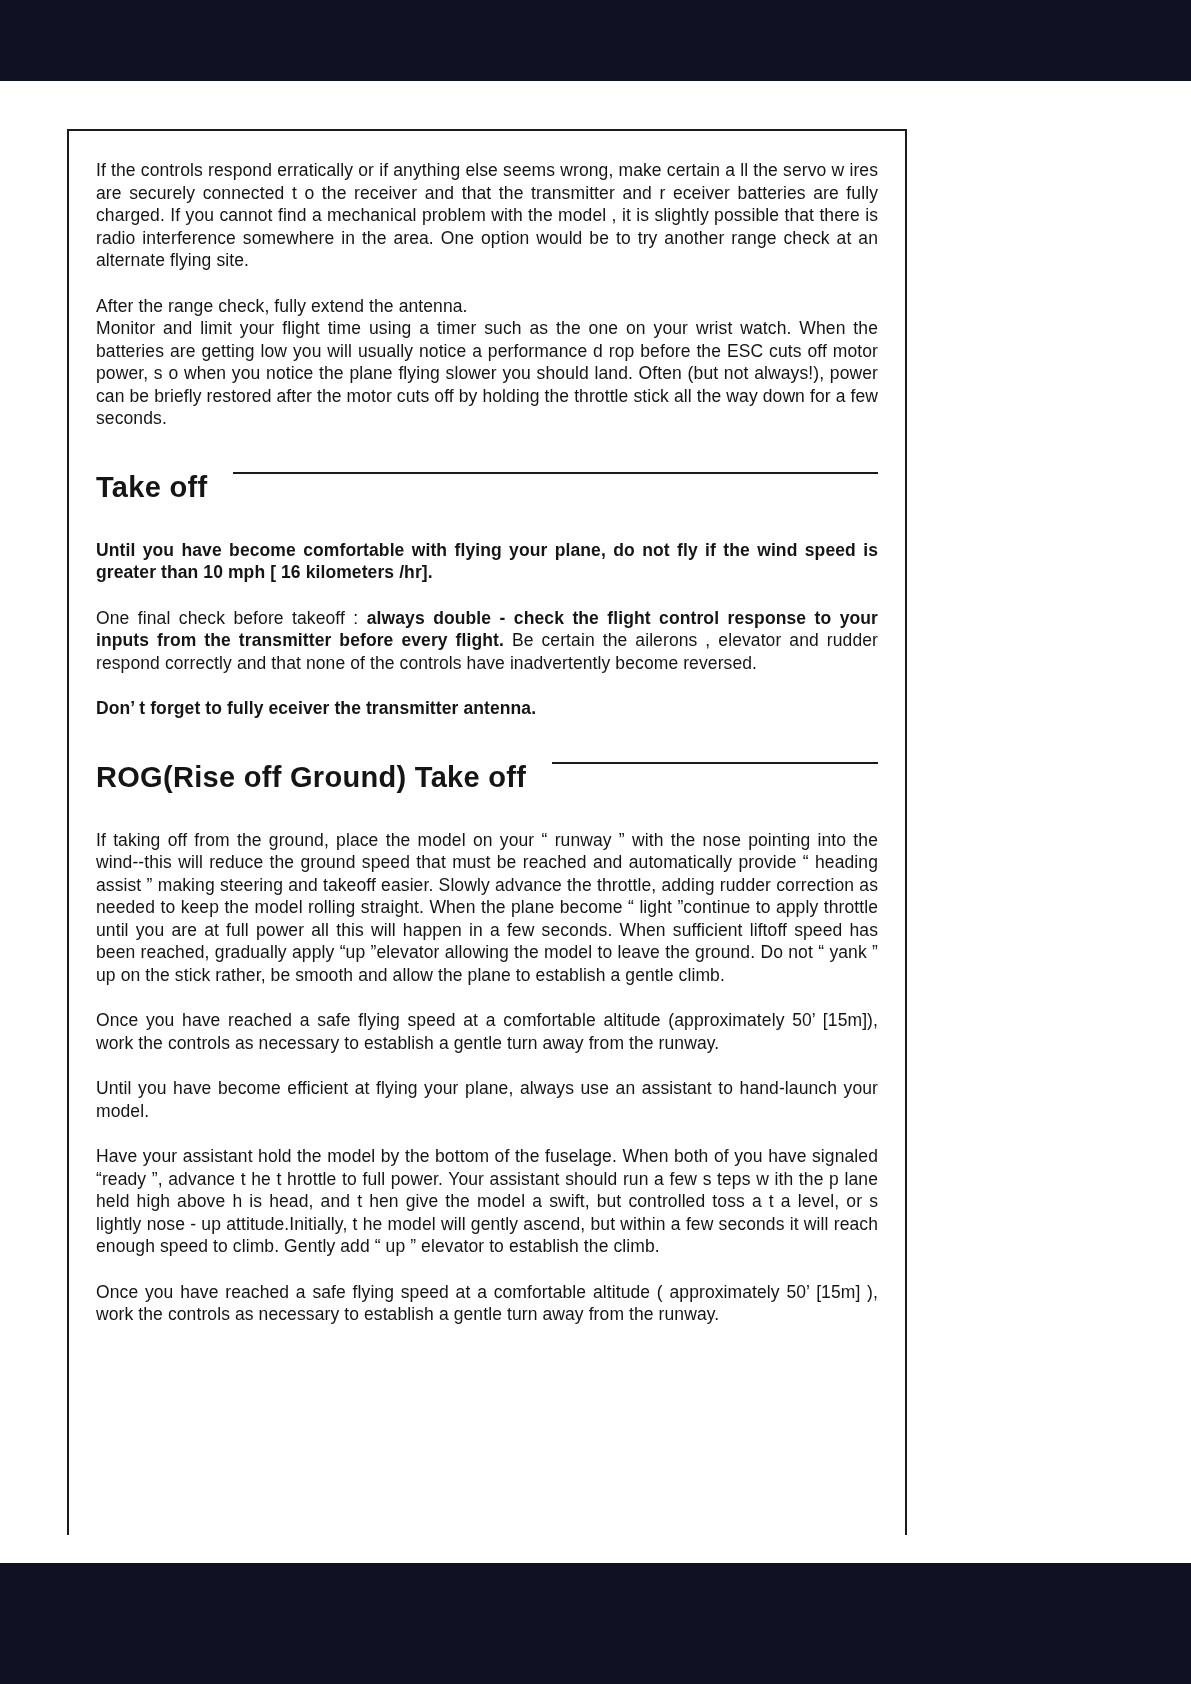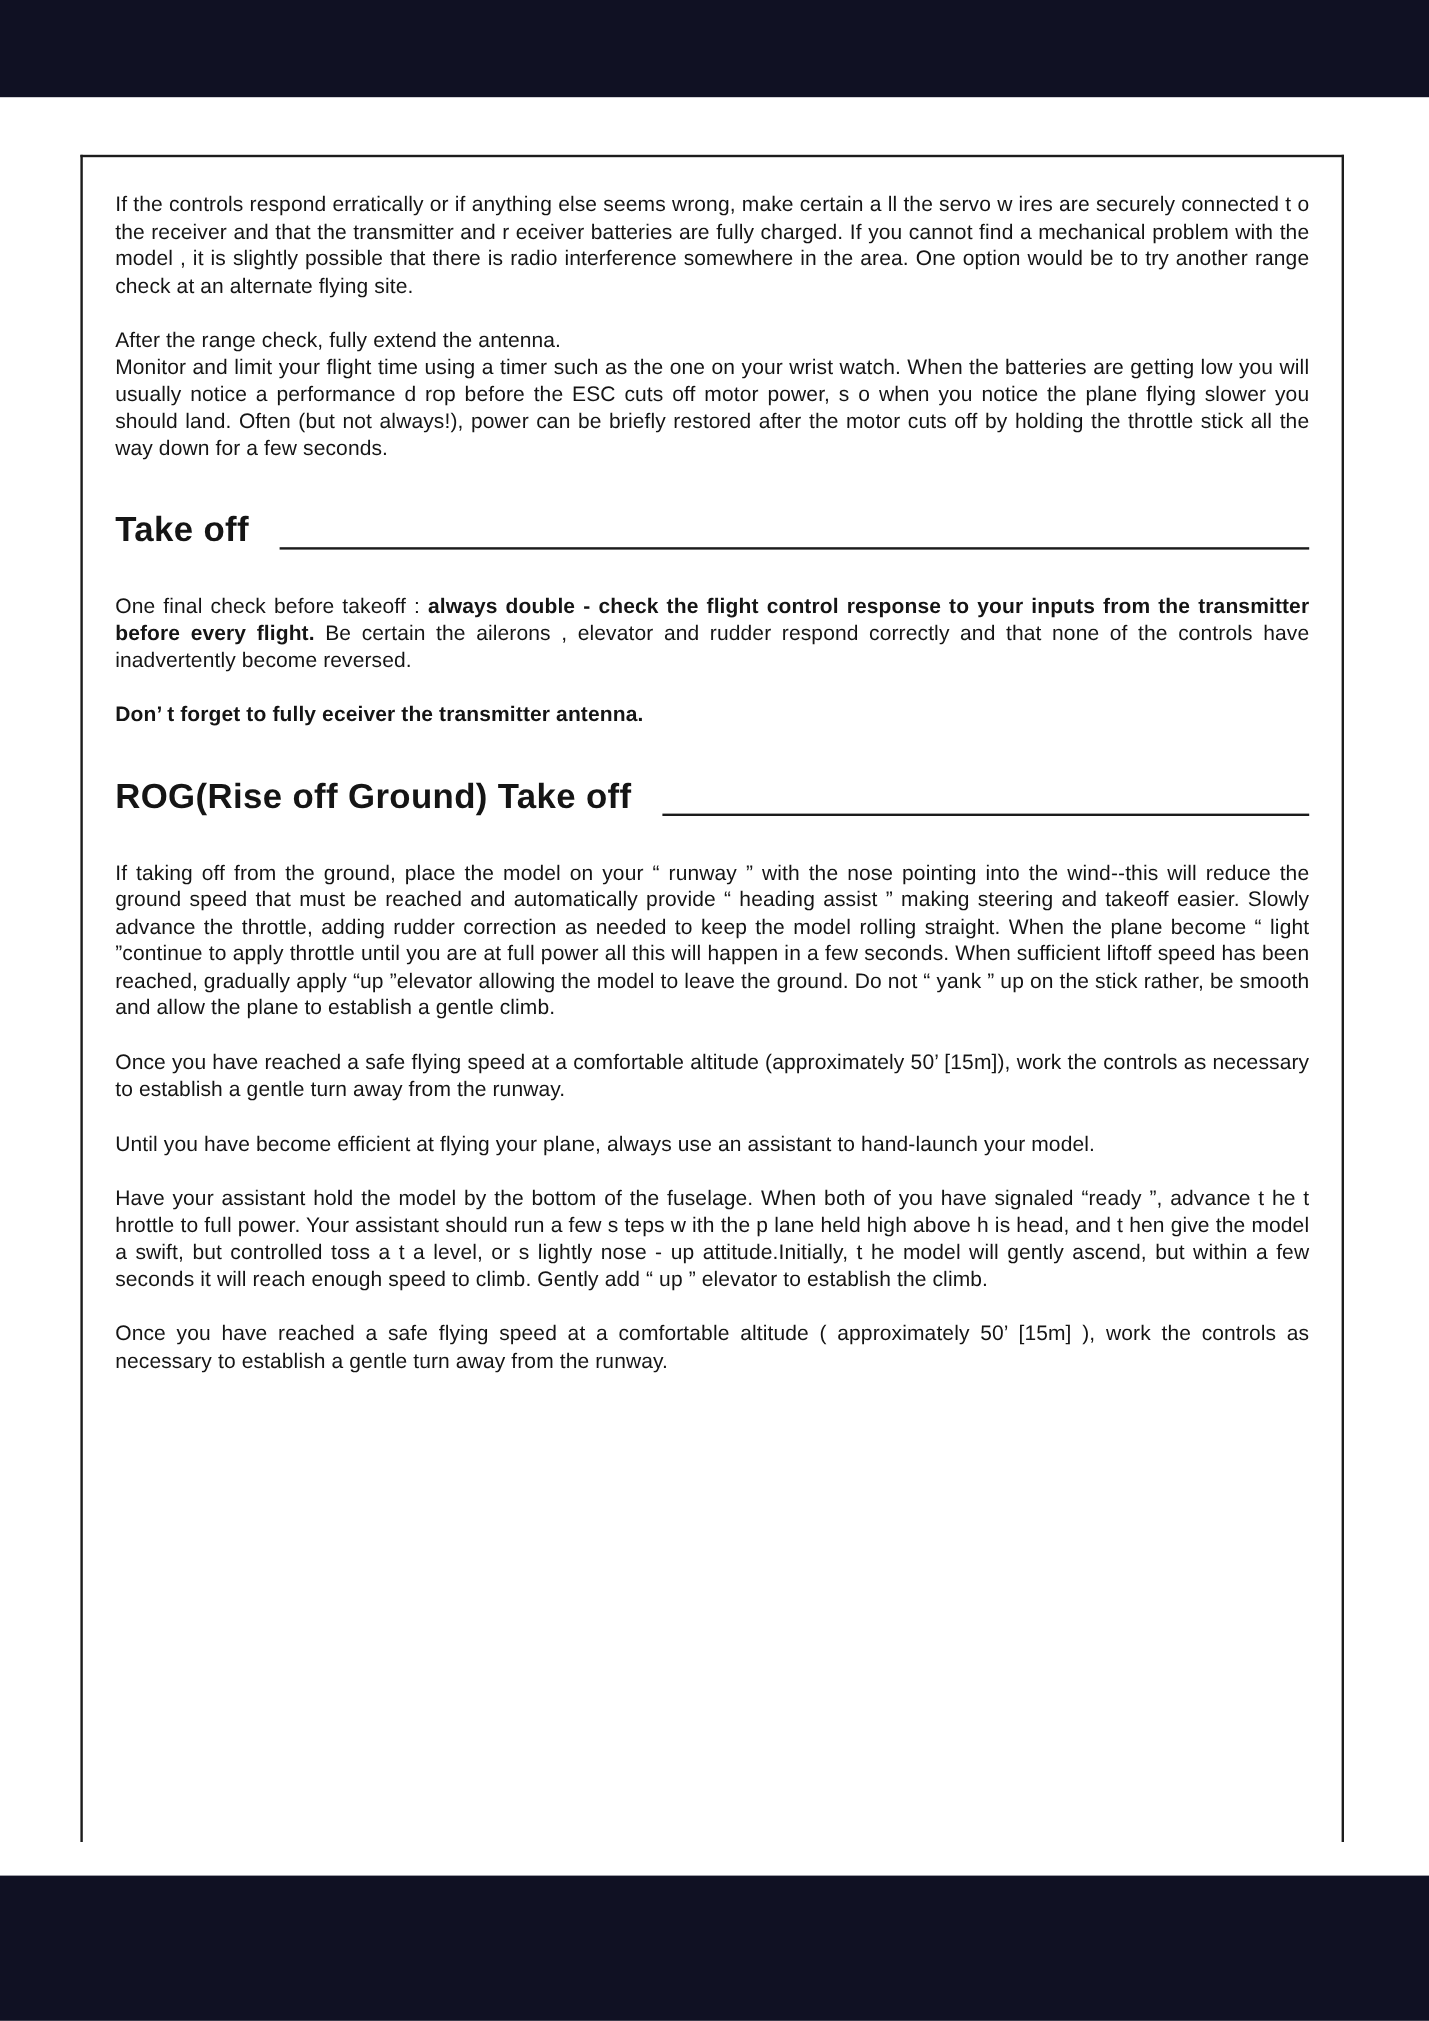--- a/index.html
+++ b/index.html
@@ -17,41 +17,41 @@
     left: 0;
     width: 1191px;
     background: #101123;
   }
   .band.top { top: 0; height: 81px; }
   .band.bottom { top: 1563px; height: 121px; }
   .page-box {
     position: absolute;
     left: 67px;
     top: 129px;
-    width: 1053px;
+    width: 840px;
     height: 1406px;
     box-sizing: border-box;
     border: 2px solid #1c1c1c;
     border-bottom: none;
     background: #ffffff;
     padding: 28px 27px 0 27px;
   }
   .p {
     font-size: 17.5px;
     line-height: 22.5px;
     text-align: justify;
     margin: 0 0 23px 0;
     letter-spacing: 0.1px;
   }
   .p.tight { margin-bottom: 0; }
   .p.bold { font-weight: bold; }
   .bold { font-weight: bold; }
   .section-heading {
     display: flex;
-    align-items: flex-end;
+    align-items: flex-start;
     gap: 26px;
     margin: 42px 0 36px 0;
   }
   .section-heading h2 {
     margin: 0;
     font-size: 29px;
     line-height: 31px;
     font-weight: bold;
     letter-spacing: 0.3px;
     white-space: nowrap;
@@ -74,20 +74,21 @@
   <div class="p tight">After the range check, fully extend the antenna.</div>
   <div class="p">Monitor and limit your flight time using a timer such as the one on your wrist watch. When the batteries are getting low you will usually notice a performance d rop before the ESC cuts off motor power, s o when you notice the plane flying slower you should land. Often (but not always!), power can be briefly restored after the motor cuts off by holding the throttle stick all the way down for a few seconds.</div>
 
 
 
   <div class="section-heading">
     <h2>Take off</h2>
     <div class="heading-rule"></div>
   </div>
 
+  <div class="p bold">Until you have become comfortable with flying your plane, do not fly if the wind speed is greater than 10 mph [ 16 kilometers /hr].</div>
 
   <div class="p">
     <span>One final check before takeoff : </span><span class="bold">always double - check the flight control response to your inputs from the transmitter before every flight.</span><span> Be certain the ailerons , elevator and rudder respond correctly and that none of the controls have inadvertently become reversed.</span>
   </div>
 
   <div class="p bold">Don’ t forget to fully eceiver the transmitter antenna.</div>
 
 
   <div class="section-heading">
     <h2>ROG(Rise off Ground) Take off</h2>

